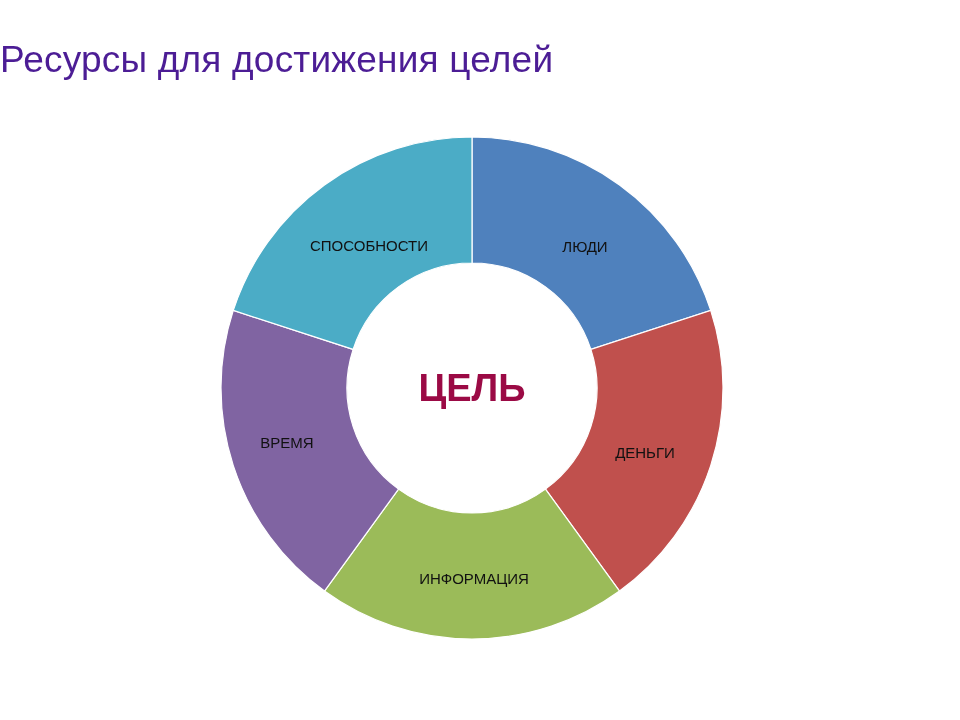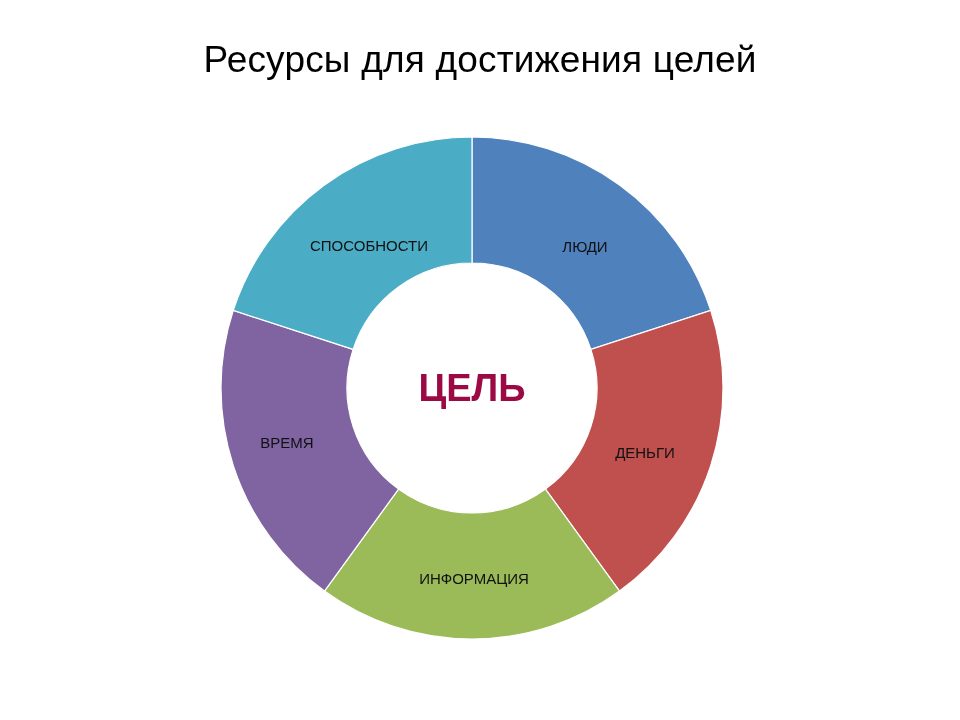--- a/index.html
+++ b/index.html
@@ -1,19 +1,19 @@
 <!DOCTYPE html>
 <html><head>
 <meta charset="utf-8">
 <style>
   html, body { margin: 0; padding: 0; background: #ffffff; }
   body { width: 960px; height: 720px; position: relative; overflow: hidden;
          font-family: "Liberation Sans", "DejaVu Sans", sans-serif; }
-  .title { position: absolute; left: 0; top: 30px; width: 960px; text-align: center;
-           font-size: 37px; color: #000000; letter-spacing: 0.2px; line-height: 60px; }
+  .title { position: absolute; left: 0; top: 30px; width: 960px; text-align: left;
+           font-size: 37px; color: #4c1d95; letter-spacing: 0.2px; line-height: 60px; }
   svg.donut { position: absolute; left: 0; top: 0; }
   .seg-label { font-family: "Liberation Sans", "DejaVu Sans", sans-serif; font-size: 15px; fill: #111111; }
   .center-label { font-family: "Liberation Sans", "DejaVu Sans", sans-serif; font-weight: bold; font-size: 38px; }
 </style>
 </head>
 <body>
 
 <div class="title">Ресурсы для достижения целей</div>
 
 <svg class="donut" width="960" height="720" viewBox="0 0 960 720" xmlns="http://www.w3.org/2000/svg">

